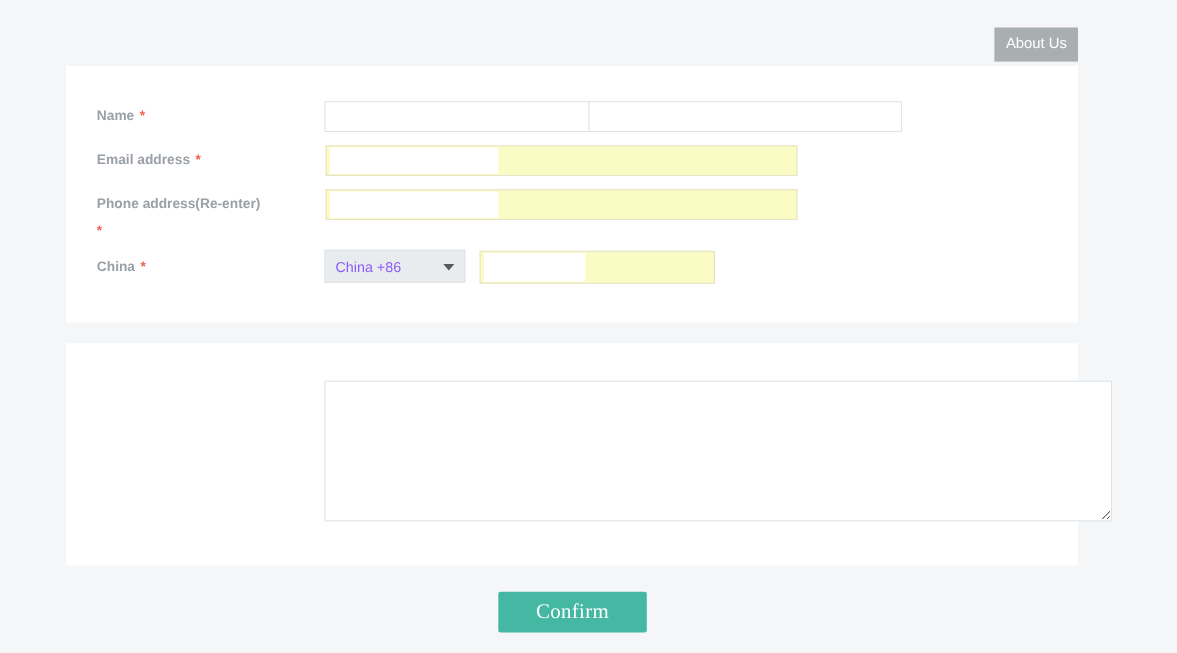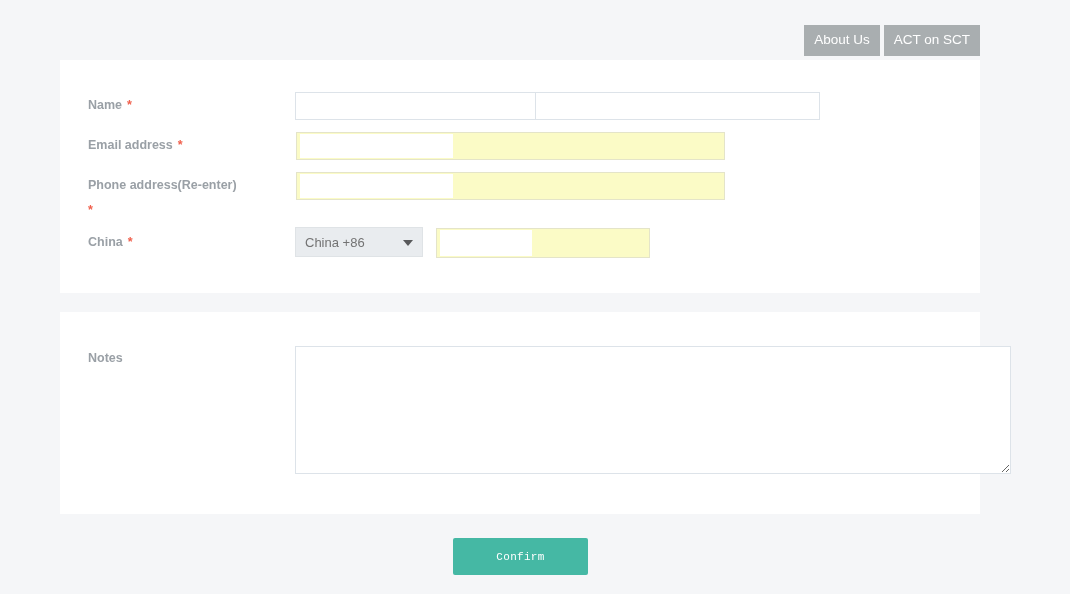--- a/index.html
+++ b/index.html
@@ -127,21 +127,21 @@
   }
   .sel-wrap select {
     -webkit-appearance: none;
     appearance: none;
     width: 100%;
     height: 100%;
     border: 0;
     background: transparent;
     font-family: "Liberation Sans", sans-serif;
     font-size: 13px;
-    color: #737373;
+    color: #8b5cf6;
     padding: 0 24px 0 9px;
     outline: none;
     cursor: pointer;
   }
   .sel-arrow {
     position: absolute;
     right: 9px;
     top: 50%;
     margin-top: -2px;
     width: 0;
@@ -174,33 +174,32 @@
   
   .confirm {
     position: absolute;
     left: 453px;
     top: 538px;
     width: 135px;
     height: 37px;
     background: #45b8a4;
     border: 0;
     color: #ffffff;
-    font-family: Liberation Mono, monospace;
-    font-size: 11px;
+    font-family: Liberation Serif, serif;
+    font-size: 19px;
     letter-spacing: .3px;
     cursor: pointer;
     border-radius: 2px;
   }
 </style>
 </head>
 <body>
 
 <div class="nav">
   <div class="nav-tab">About Us</div>
-  <div class="nav-tab">ACT on SCT</div>
 </div>
 
 <div class="card" id="card-contact">
 
   <div class="row" style="top:36px;">
     <div class="label">
       <span>Name</span><span class="req">*</span>
     </div>
     <input class="txt" type="text" style="left: 235px; top: -4px; width: 285px;" placeholder="">
     <input class="txt" type="text" style="left: 475px; top: -4px; width: 285px;" placeholder="">
@@ -235,19 +234,16 @@
       </select>
       <span class="sel-arrow"></span>
     </div>
     <div class="fill" style="left:376px; top:-5px; width:214px; height:30px;">
       <input type="text" style="width: 92px; height: 26px;" placeholder="">
     </div>
   </div>
 </div>
 
 <div class="card" id="card-notes">
-  <div class="label" style="top:37px;">
-    <span>Notes</span>
-  </div>
   <textarea class="notes-area" placeholder="" style=""></textarea>
 </div>
 
 <button class="confirm">Confirm</button>
 
 </body></html>

